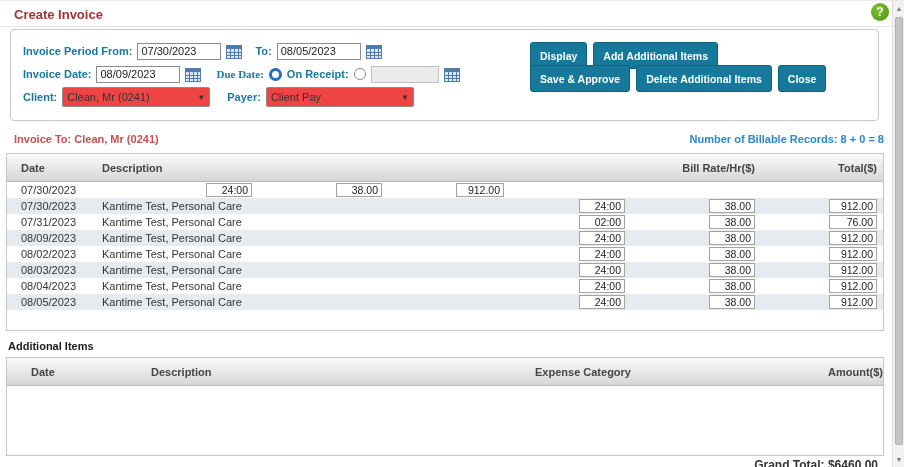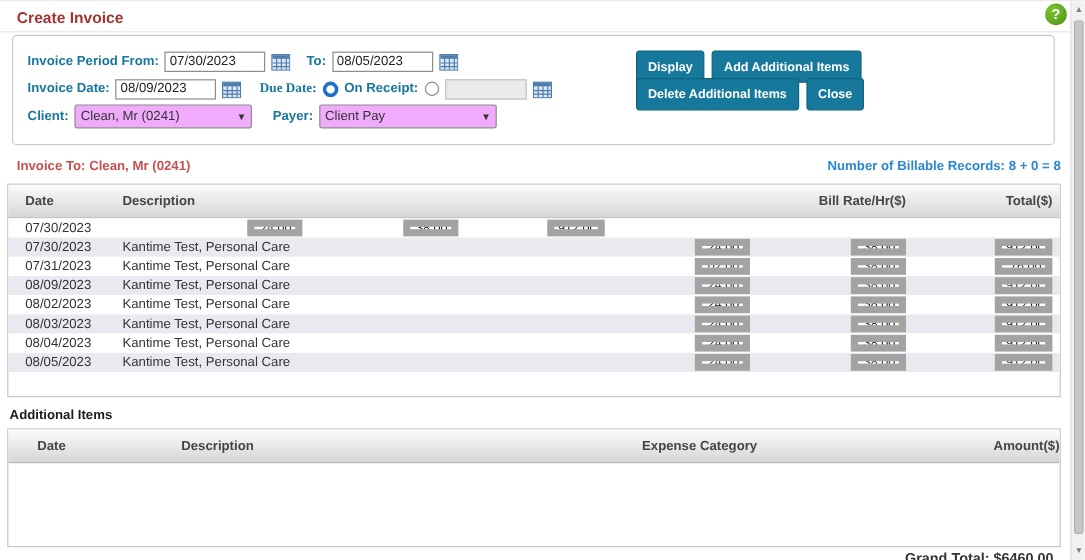--- a/index.html
+++ b/index.html
@@ -20,21 +20,21 @@
     border:1px solid #c9c9c9; border-radius:4px; background:#fff; }
   .form-row { position:absolute; left:12px; display:flex; align-items:center; gap:5px; height:18px; }
   .lbl { color:#17789e; font-weight:bold; white-space:nowrap; }
   .txt-input { height:17px; border:1px solid #8c8c8c; font-family:"Liberation Sans",sans-serif;
     font-size:11px; padding:0 3px; color:#222; width:84px; }
   .txt-input:disabled { background:#ebebeb; border-color:#c0c0c0; }
   .cal-icon { width:16px; height:15px; display:inline-block; cursor:pointer; }
   .radio { width:12px; height:12px; border-radius:50%; background:#fff; border:1px solid #8f8f8f;
     display:inline-block; cursor:pointer; }
   .radio.checked { border:3.5px solid #1f6fc4; width:13px; height:13px; }
-  .select { height:20px; border:1px solid #8c8c8c; border-radius:2px; background:#f0abfc; width:148px;
+  .select { height:20px; border:1px solid #8c8c8c; border-radius:2px; background:#ef4444; width:148px;
     display:inline-flex; align-items:center; justify-content:space-between; padding:0 4px; cursor:pointer; }
   .select .chev { font-size:8px; color:#333; }
 
   
   .btn-row { position:absolute; left:519px; display:flex; gap:6px; }
   .btn { background:#16799c; color:#fff; font-weight:bold; font-size:10.5px;
     font-family:"Liberation Sans",sans-serif; border:1px solid #11627e; border-radius:3px;
     height:27px; padding:0 9px; cursor:pointer; white-space:nowrap; }
 
   
@@ -46,21 +46,21 @@
   .grid-head { height:28px; display:flex; align-items:center;
     background:linear-gradient(#fbfbfb,#d6d6d6); border-bottom:1px solid #b9b9b9;
     font-weight:bold; color:#454545; }
   .grid-row { height:16px; display:flex; align-items:center; background:#fff; }
   .grid-row.alt { background:#e9e9f0; }
   .c-date { width:95px; padding-left:14px; }
   .c-desc { flex:1; }
   .c-hours { width:150px; text-align:right; }
   .c-rate  { width:130px; text-align:right; }
   .c-total { width:128px; text-align:right; padding-right:6px; }
-  .cell-input { height:14px; border:6px solid #a3a3a3; font-family:"Liberation Sans",sans-serif;
+  .cell-input { height:14px; border:1px solid #a3a3a3; font-family:"Liberation Sans",sans-serif;
     font-size:10.5px; text-align:right; padding:0 3px; color:#222; background:#fff; }
   .w46 { width:46px; } .w48 { width:48px; }
   #invoice-grid { top:152px; height:178px; }
   #additional-grid { top:356px; height:99px; }
   .a-date { width:120px; padding-left:24px; }
   .a-desc { width:384px; padding-left:24px; }
   .a-exp  { flex:1; padding-left:24px; }
   .a-amt  { width:150px; text-align:right; }
 
   .additional-title { position:absolute; left:8px; top:339px; font-weight:bold; color:#1a1a1a; }
@@ -140,20 +140,21 @@
       <span>Client Pay</span>
       <span class="chev">▼</span>
     </span>
   </div>
 
   <div class="btn-row" style="top:12px;">
     <button class="btn">Display</button>
     <button class="btn">Add Additional Items</button>
   </div>
   <div class="btn-row" style="top:35px;">
+    <button class="btn">Save &amp; Approve</button>
     <button class="btn">Delete Additional Items</button>
     <button class="btn">Close</button>
   </div>
 </div>
 
 <div class="invoice-to">Invoice To: Clean, Mr (0241)</div>
 <div class="billable">Number of Billable Records: 8 + 0 = 8</div>
 
 <div class="grid" id="invoice-grid">
   <div class="grid-head">

